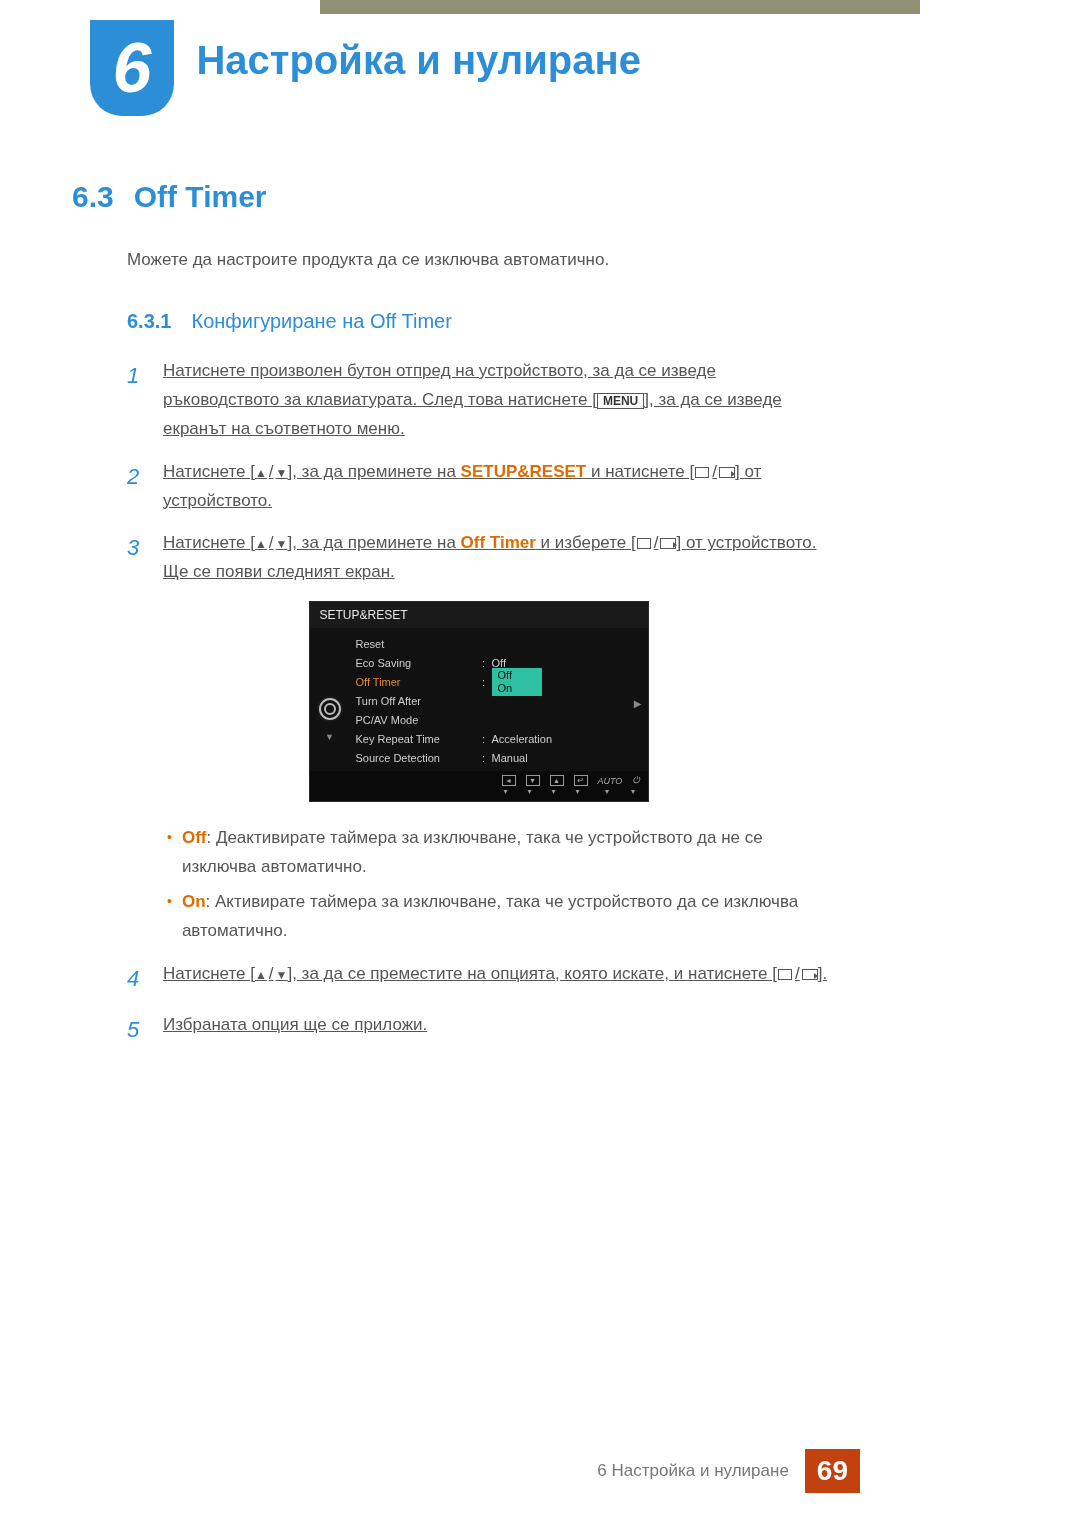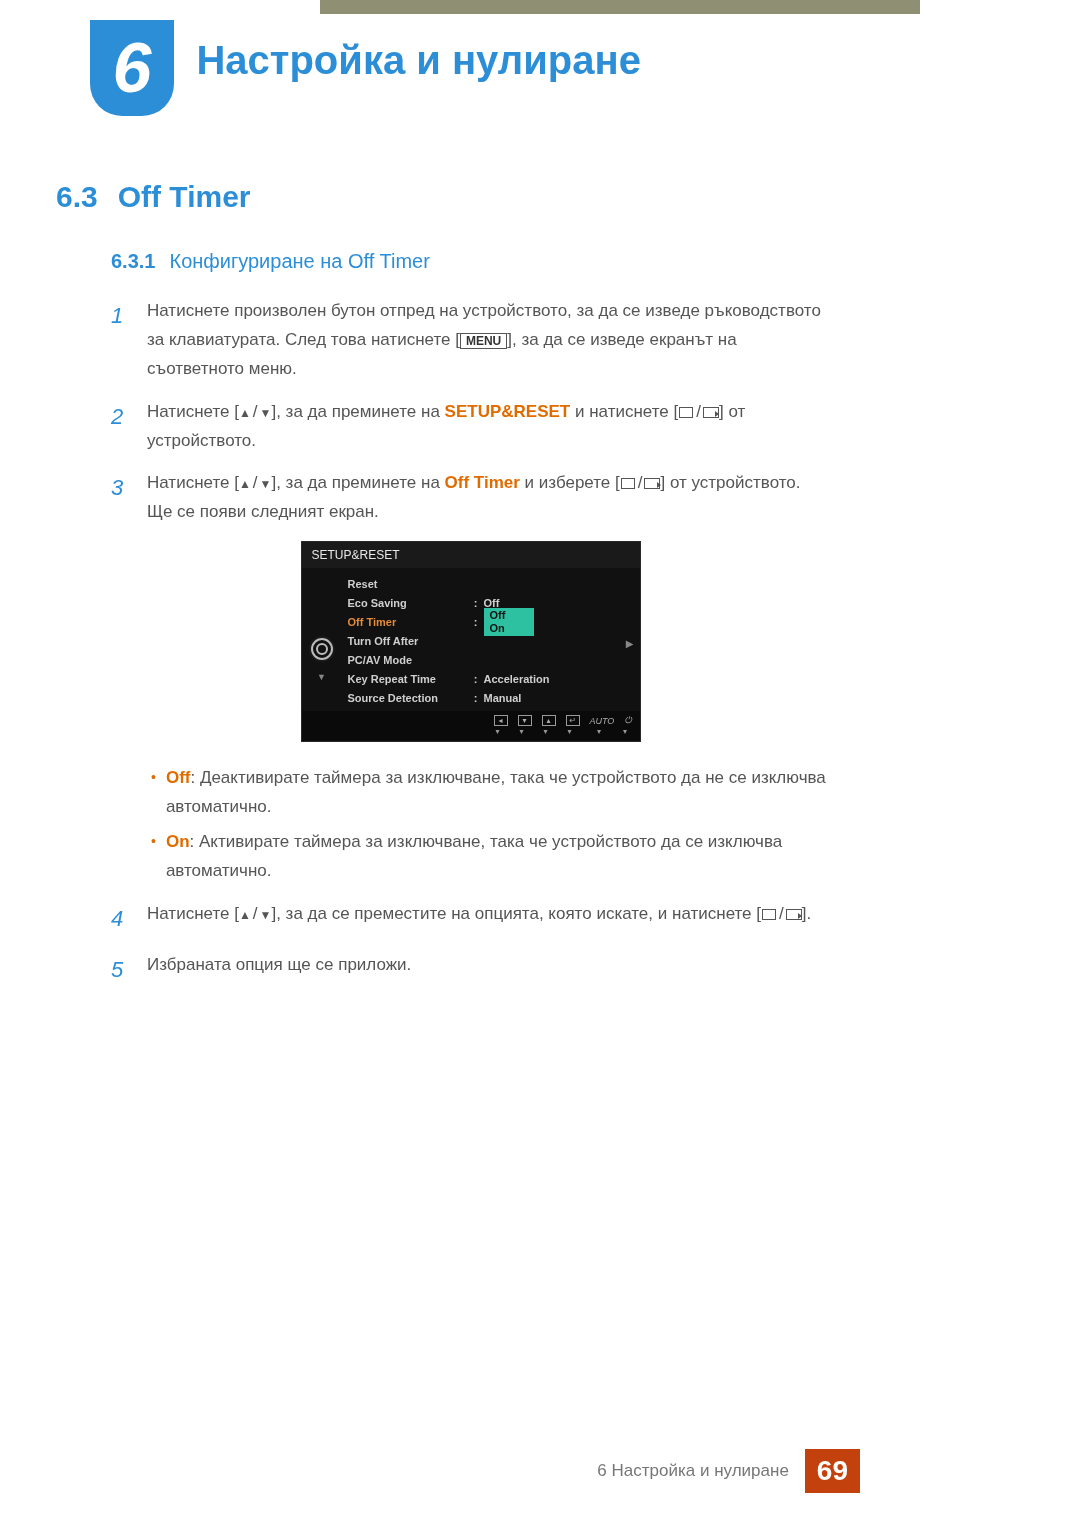--- a/index.html
+++ b/index.html
@@ -46,33 +46,33 @@
   .chapter-title {
     display: inline-block;
     vertical-align: top;
     margin-left: 18px;
     font-size: 40px;
     font-weight: bold;
     color: #2d8ed8;
     margin-top: 18px;
   }
   .content {
-    padding: 40px 90px 0 56px;
+    padding: 40px 90px 0 72px;
   }
   .section-row { display: flex; align-items: baseline; gap: 20px; margin-bottom: 36px; }
   .section-number { color: #2d8ed8; font-size: 30px; font-weight: bold; }
   .section-title  { color: #2d8ed8; font-size: 30px; font-weight: bold; }
   .intro-text { margin-left: 55px; font-size: 17px; color: #555; margin-bottom: 40px; }
-  .subsection-row { display: flex; align-items: baseline; gap: 14px; margin-left: 55px; margin-bottom: 24px;}
+  .subsection-row { display: flex; align-items: baseline; gap: 20px; margin-left: 55px; margin-bottom: 24px;}
   .subsection-number { color: #2d8ed8; font-size: 20px; font-weight: bold;}
   .subsection-title  { color: #2d8ed8; font-size: 20px; font-weight: normal;}
   .steps { margin-left: 55px; }
   .step { display: flex; gap: 16px; margin-bottom: 14px; line-height: 1.7; font-size: 17px; color: #555;}
   .step-num { color: #2d8ed8; font-size: 22px; font-style: italic; min-width: 20px; }
-  .step-body { flex: 1; }
+  .step-body { flex: 1; text-decoration: underline; }
   .menu-box { display:inline-block; border:1px solid #555; padding:0 5px; font-size:12px; font-weight:bold; color:#333; line-height:1.2; }
   .hl { color:#e06c00; font-weight: bold;}
   .icon-up::before{content:"▲"; font-size:12px;}
   .icon-down::before{content:"▼"; font-size:12px;}
   .icon-slash::before{content:"/"; padding:0 2px;}
   .icon-rect { display:inline-block; width:14px; height:11px; border:1.5px solid #555; vertical-align:middle; margin:0 1px;}
   .icon-enter { display:inline-block; width:16px; height:11px; border:1.5px solid #555; vertical-align:middle; position:relative;}
   .icon-enter::after { content:""; position:absolute; right:-1.5px; top:3px; width:0;height:0;border-top:3px solid transparent;border-bottom:3px solid transparent;border-left:4px solid #555;}
   .bullets { margin: 8px 0 14px 40px; }
   .bullet { display:flex; gap:10px; font-size:17px; line-height:1.7; color:#555; margin-bottom:6px;}
@@ -105,21 +105,21 @@
     gap:4px;
   }
   .osd-gear {
     width:22px;height:22px;border:2px solid #bbb;border-radius:50%;
     display:flex;align-items:center;justify-content:center;
     box-shadow:0 0 0 2px #1a1a1a;
   }
   .osd-gear::before{content:"";width:8px;height:8px;border:2px solid #bbb;border-radius:50%;}
   .osd-arrow-down { font-size:9px; color:#888; margin-top:8px;}
   .osd-rows { flex:1; padding: 6px 4px 4px 0;}
-  .osd-row { display:flex; align-items:center; height:19px; padding-left:6px;font-weight:bold;}
+  .osd-row { display:flex; align-items:center; height:19px; padding-left:6px;}
   .osd-label { width: 120px; color:#cfcfcf; font-size:11px; }
   .osd-colon { width:16px; text-align:center; color:#cfcfcf;}
   .osd-value { flex:1; color:#cfcfcf; font-size:11px;}
   .osd-row.active .osd-label { color:#e48a3b; }
   .osd-select {
     background:#2ec1a1; color:#111; display:inline-block;
     padding:1px 6px; min-width:50px; font-size:11px;
   }
   .osd-select-stack { display:flex; flex-direction:column; line-height:1.2;}
   .osd-right-caret { position:absolute; right:6px; top:96px; color:#888; font-size:10px;}
@@ -155,20 +155,21 @@
     <div class="chapter-title">Настройка и нулиране</div>
   </div>
 
   <div class="content">
 
     <div class="section-row">
       <span class="section-number">6.3</span>
       <span class="section-title">Off Timer</span>
     </div>
 
+    <div class="intro-text">Можете да настроите продукта да се изключва автоматично.</div>
 
     <div class="subsection-row">
       <span class="subsection-number">6.3.1</span>
       <span class="subsection-title">Конфигуриране на Off Timer</span>
     </div>
 
     <div class="steps">
 
       <div class="step">
         <div class="step-num">1</div>

